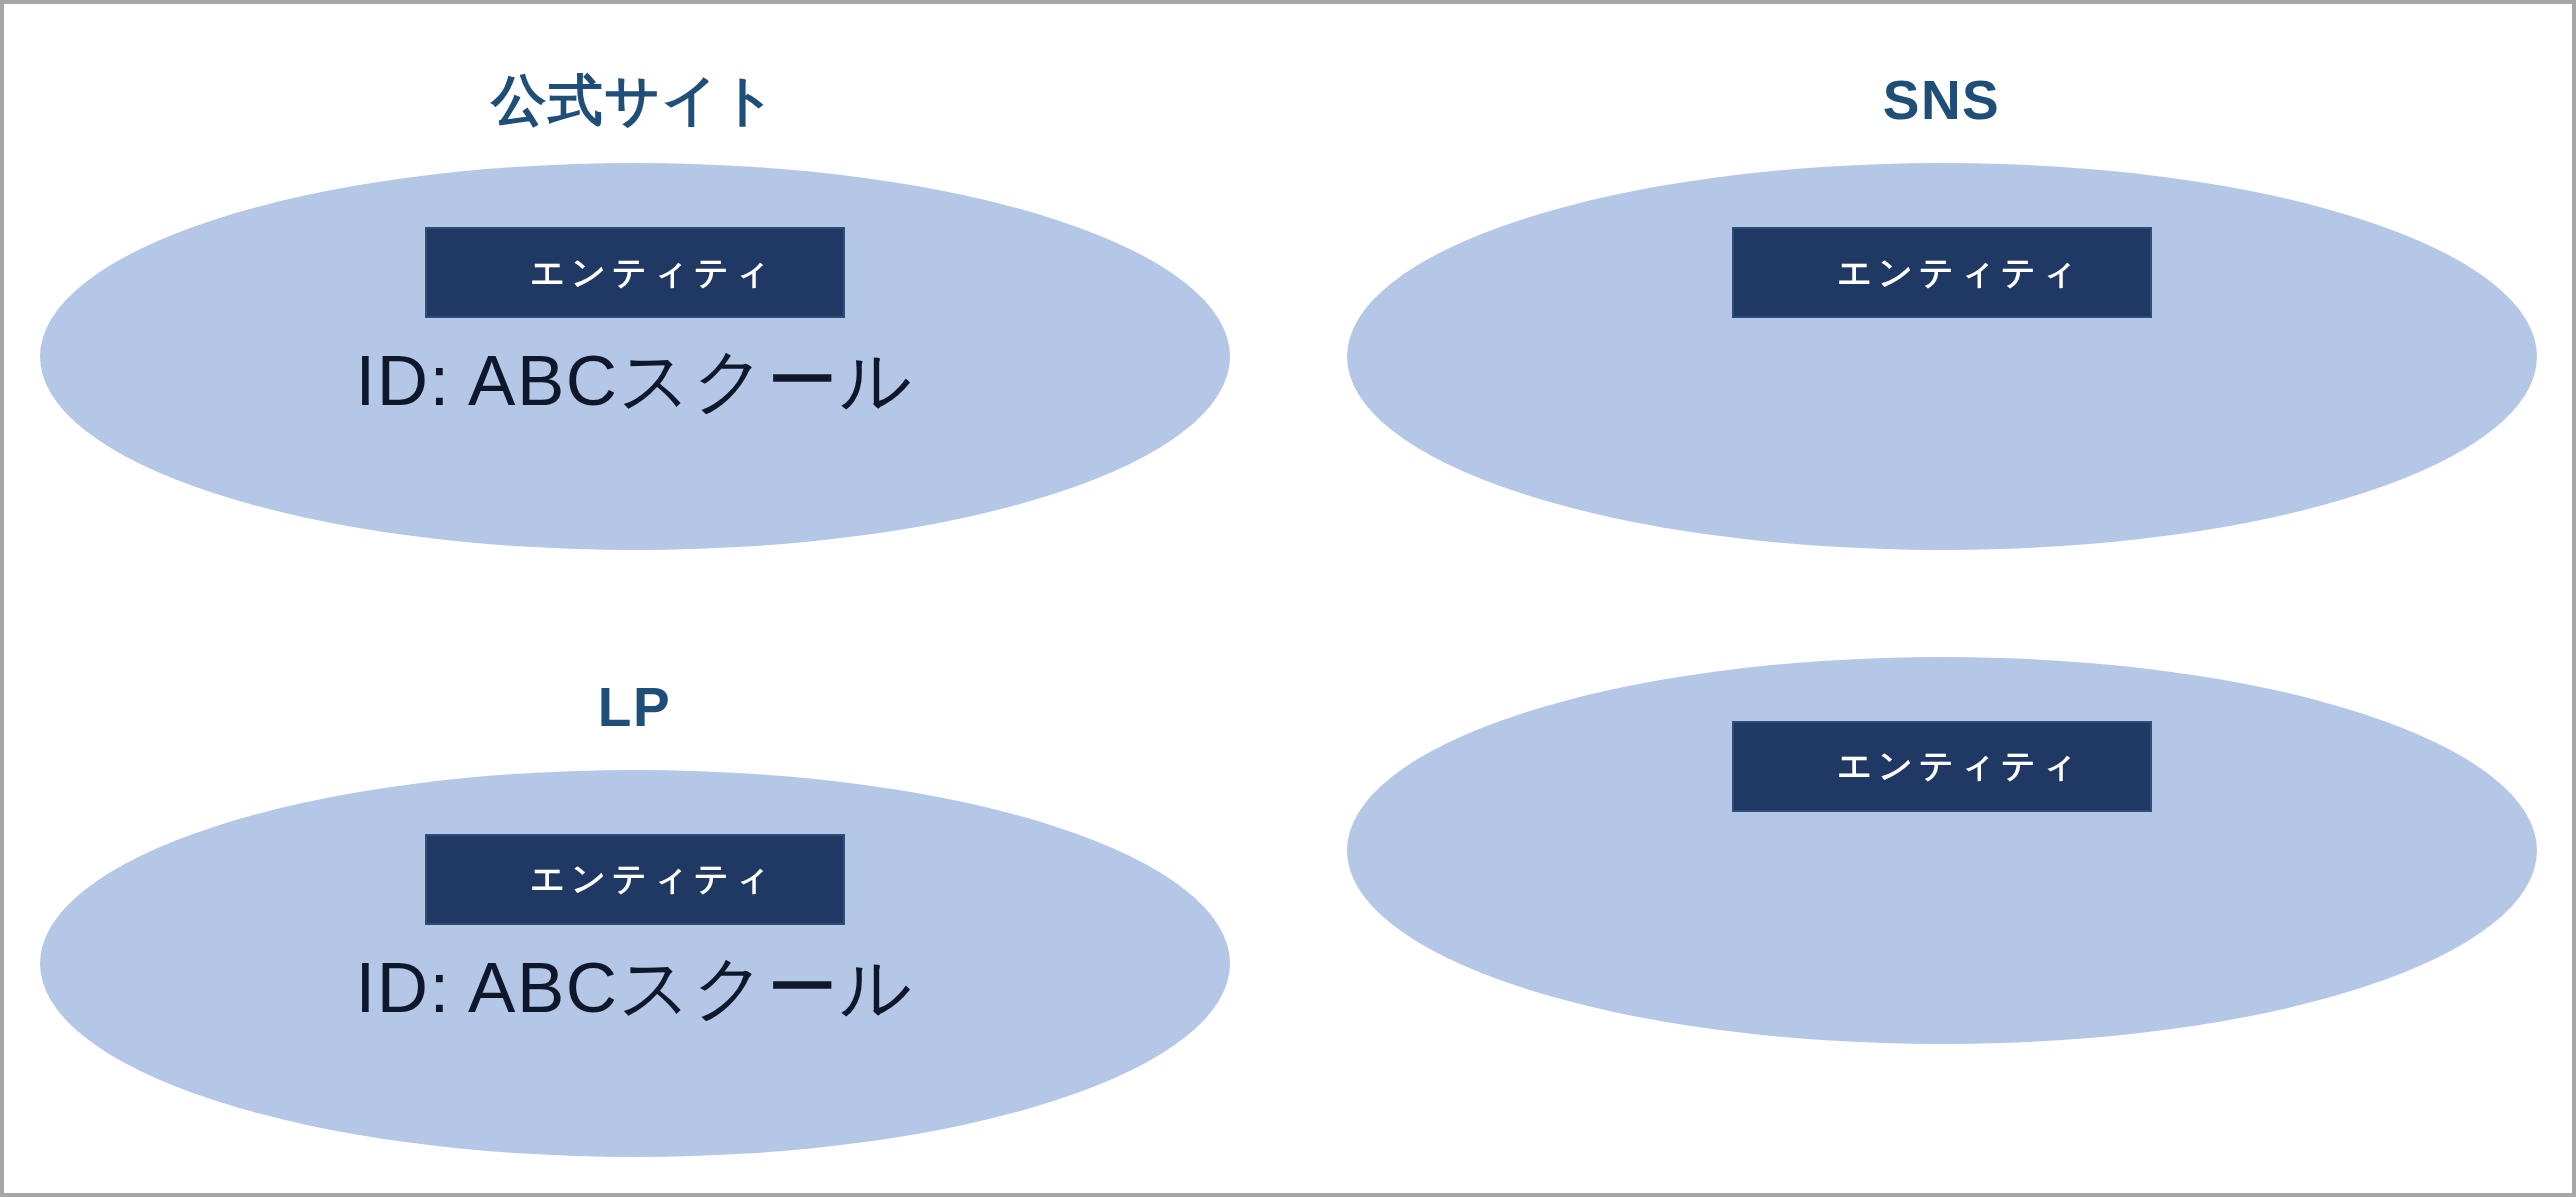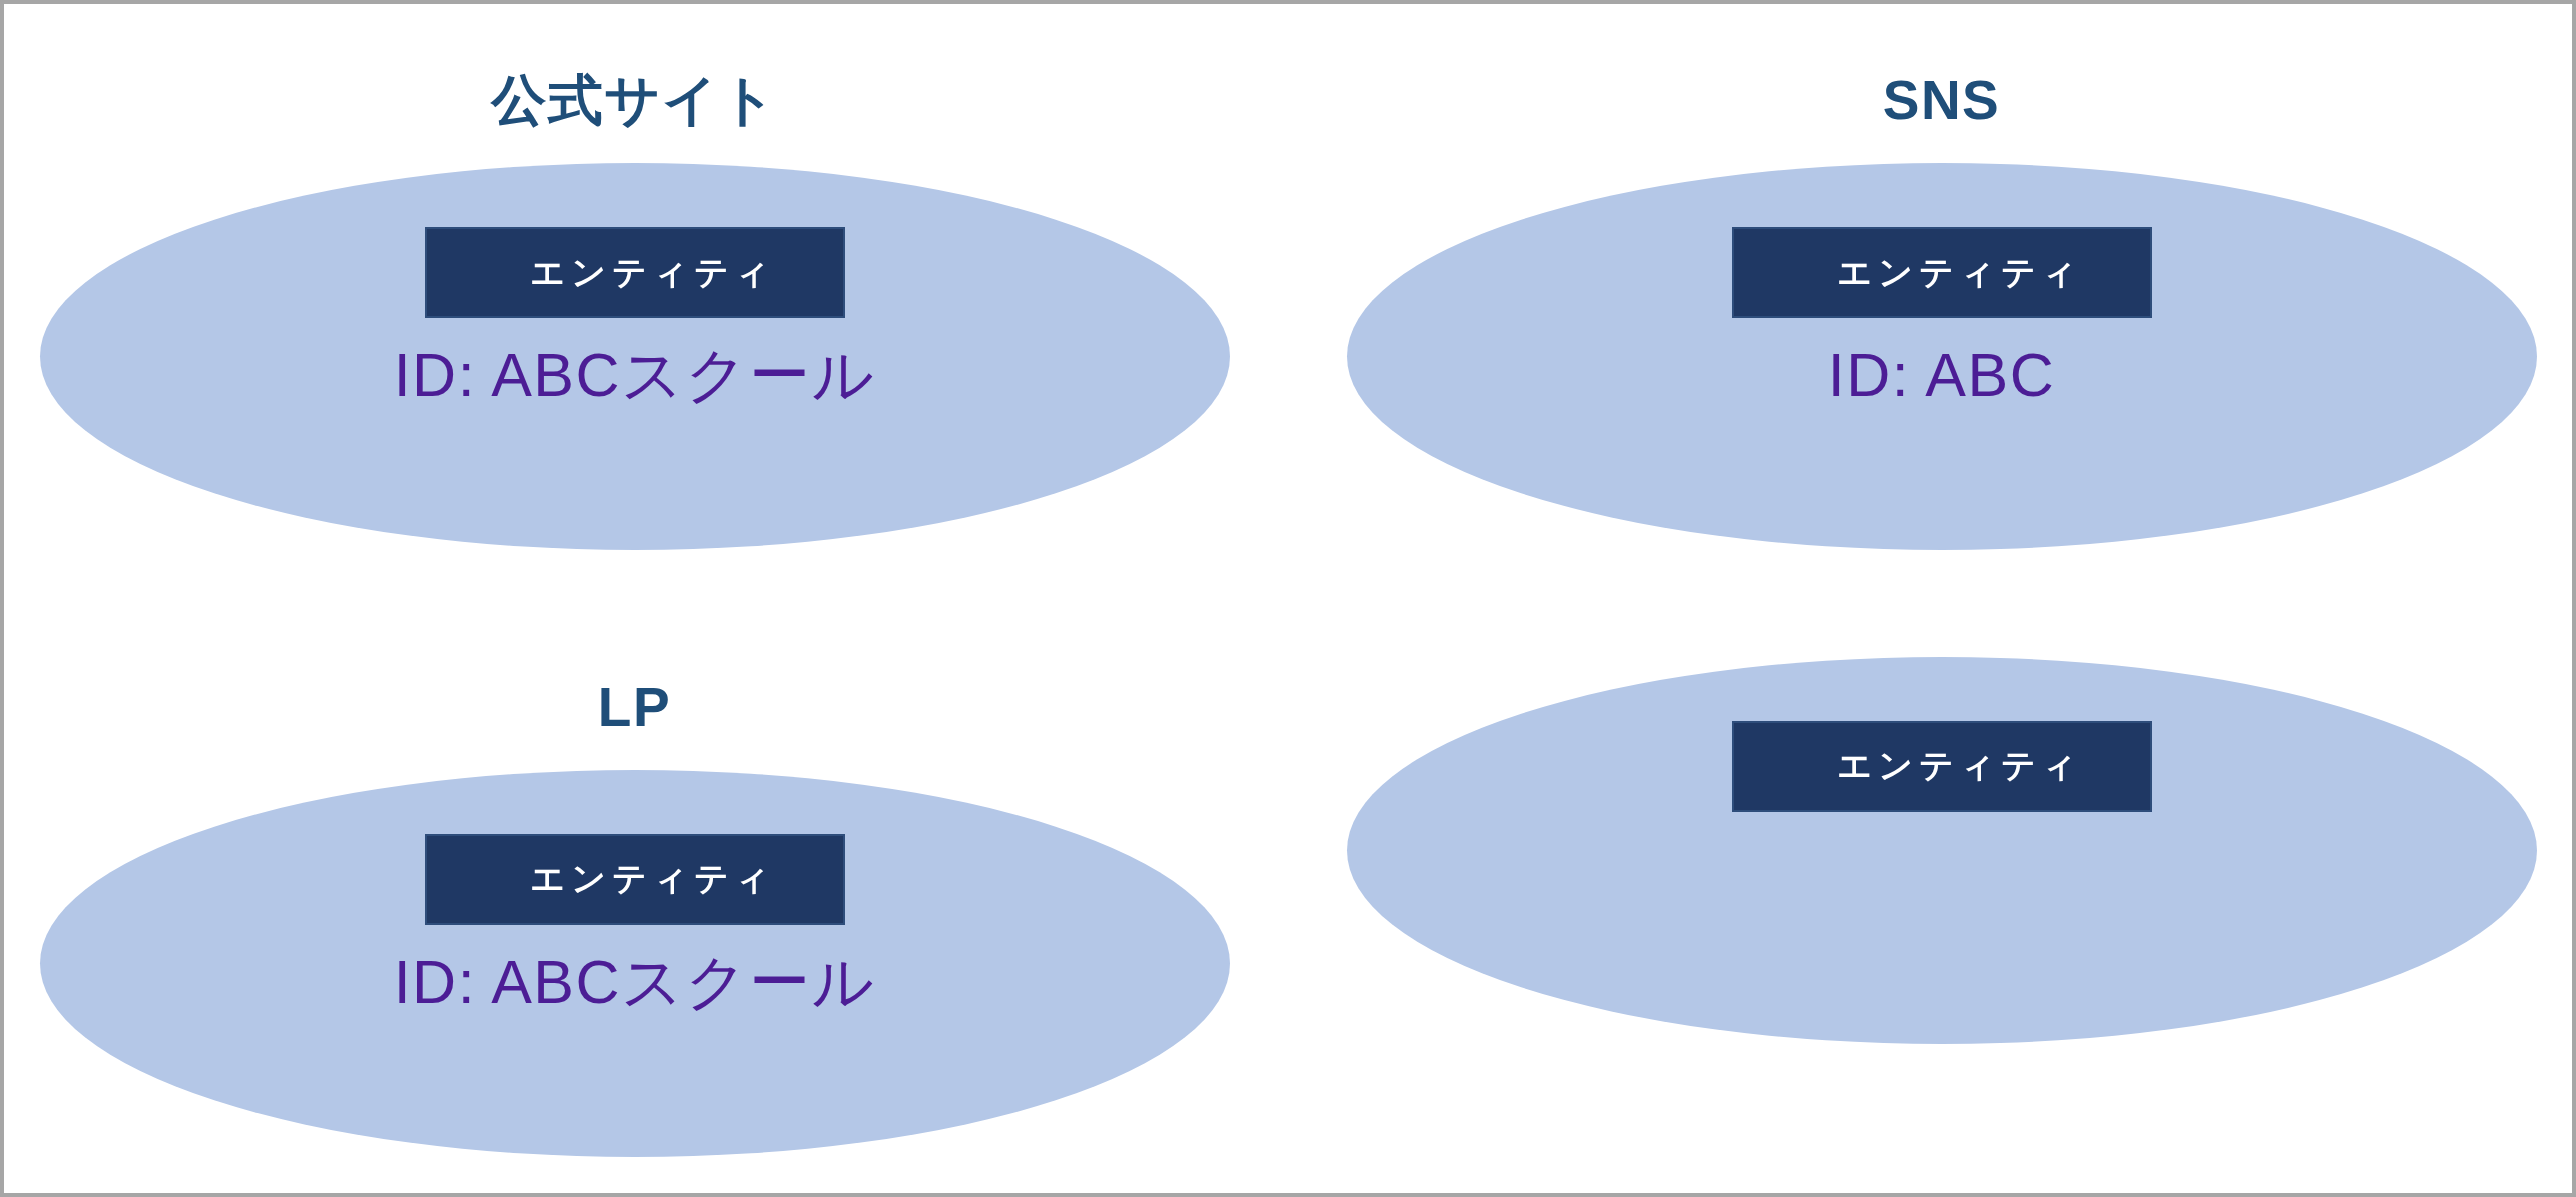--- a/index.html
+++ b/index.html
@@ -71,23 +71,23 @@
     color: #ffffff;
     font-size: 34px;
     font-weight: 700;
     letter-spacing: 6.1px;
     white-space: nowrap;
     margin-left: 37px;
   }
 
   .entity-id {
     margin-top: 27.4px;
-    font-size: 61px;
+    font-size: 71px;
     line-height: 1.0;
-    color: #4c1d95;
+    color: #0f172a;
     letter-spacing: 1.5px;
     white-space: nowrap;
   }
 </style>
 </head>
 <body>
 
 <div class="canvas">
 
   <section class="cell row1">
@@ -99,21 +99,20 @@
       <div class="entity-id">ID: ABCスクール</div>
     </div>
   </section>
 
   <section class="cell row1">
     <h2 class="cell-title">SNS</h2>
     <div class="entity-ellipse">
       <div class="entity-badge">
         <span class="entity-badge-label">エンティティ</span>
       </div>
-      <div class="entity-id">ID: ABC</div>
     </div>
   </section>
 
   <section class="cell row2">
     <h2 class="cell-title">LP</h2>
     <div class="entity-ellipse">
       <div class="entity-badge">
         <span class="entity-badge-label">エンティティ</span>
       </div>
       <div class="entity-id">ID: ABCスクール</div>

